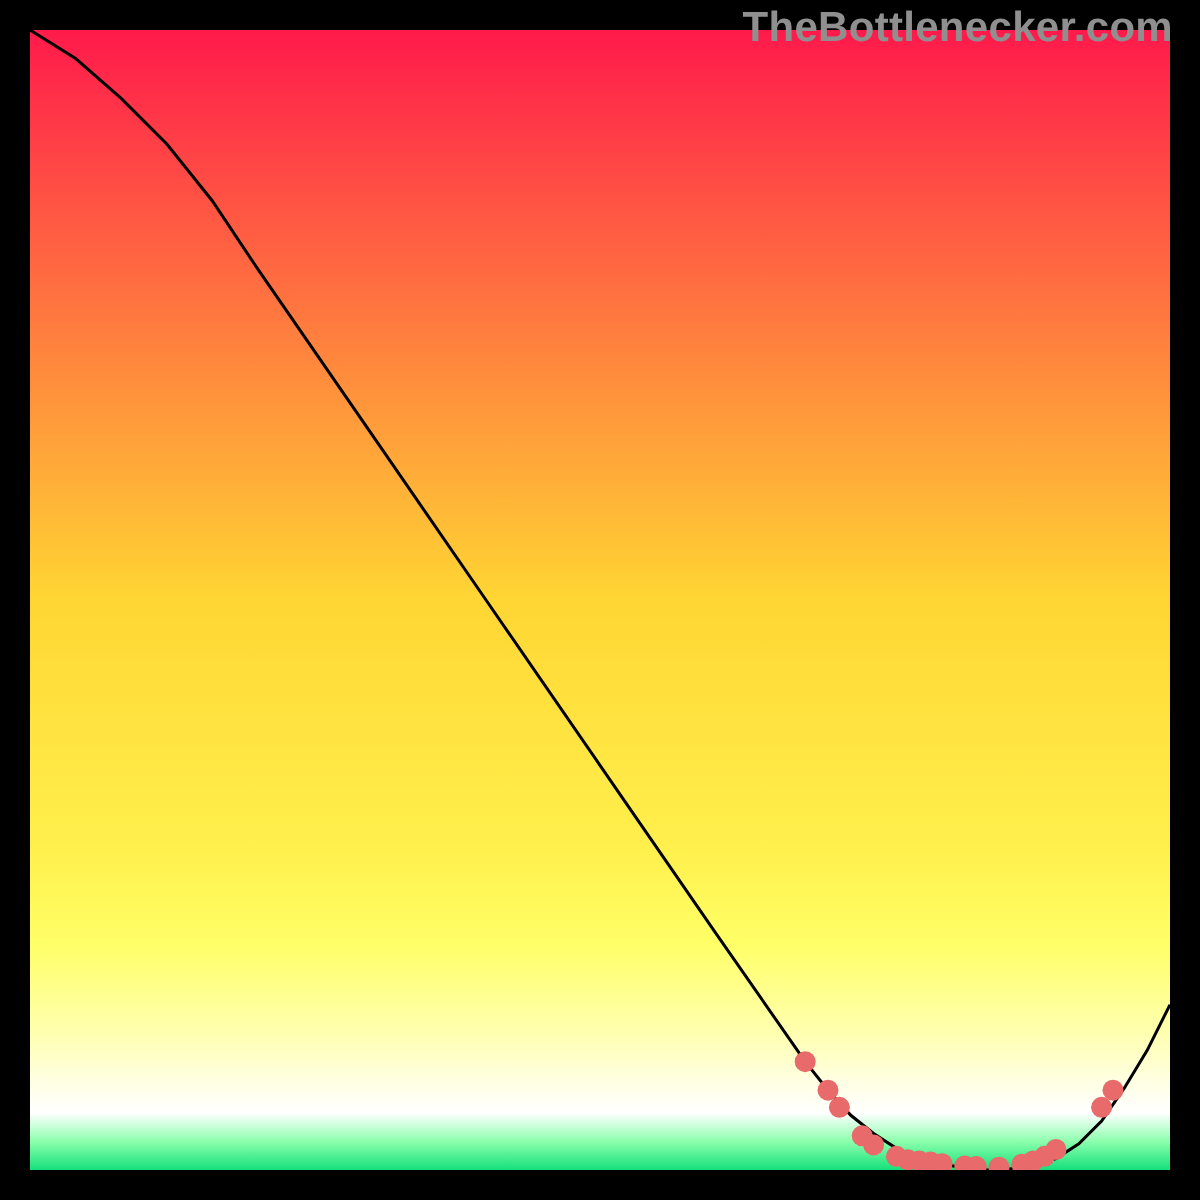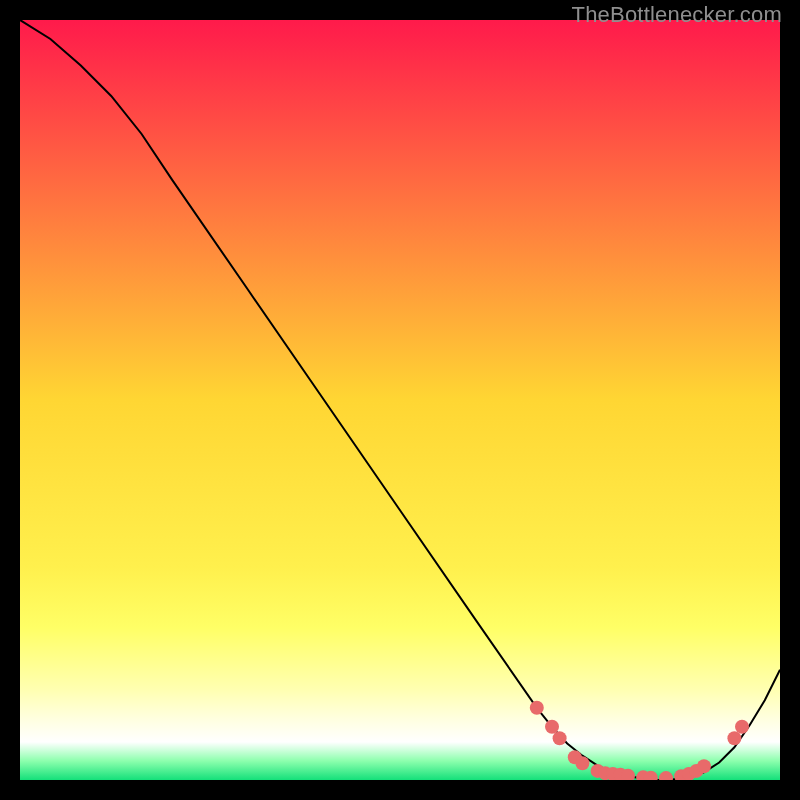--- a/index.html
+++ b/index.html
@@ -21,22 +21,22 @@
     left: 20px;
     top: 20px;
     width: 760px;
     height: 760px;
   }
   .watermark {
     position: absolute;
     top: 2px;
     right: 18px;
     font-family: Arial, Helvetica, sans-serif;
-    font-size: 22px;
-    font-weight: 400;
+    font-size: 28px;
+    font-weight: 700;
     color: #8f8f8f;
     letter-spacing: 0.2px;
     pointer-events: none;
   }
 </style>
 </head>
 <body>
 
 <div class="stage">
   <svg class="plot" viewBox="0 0 760 760" preserveAspectRatio="none">

